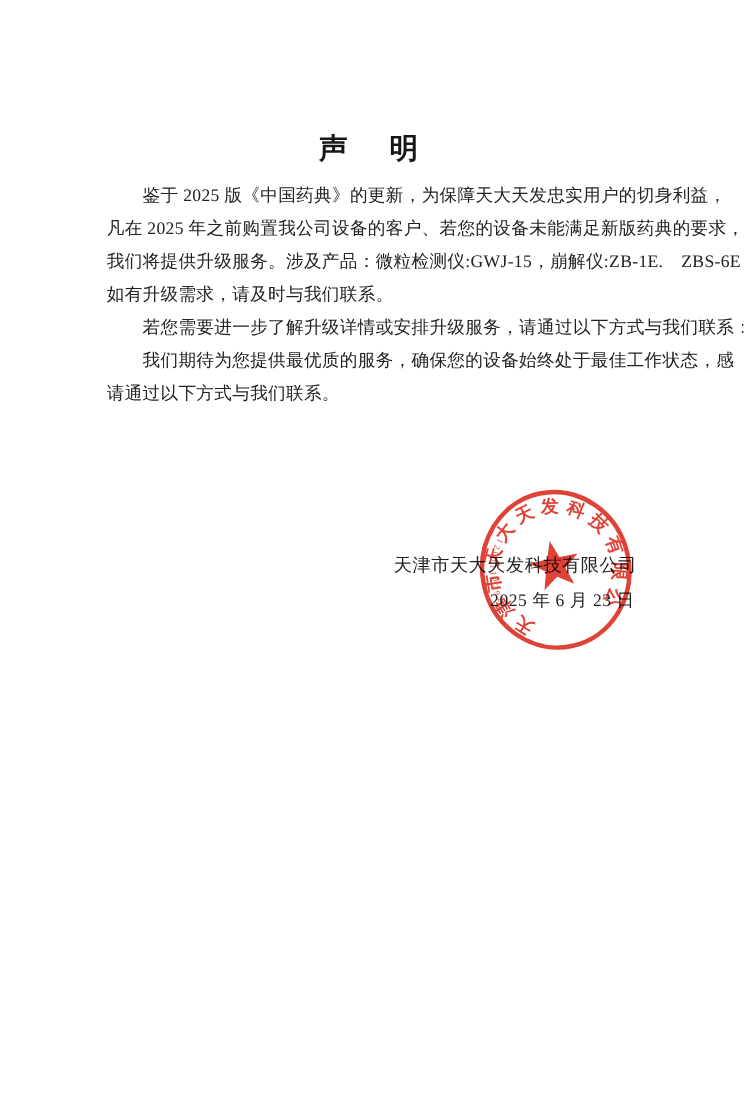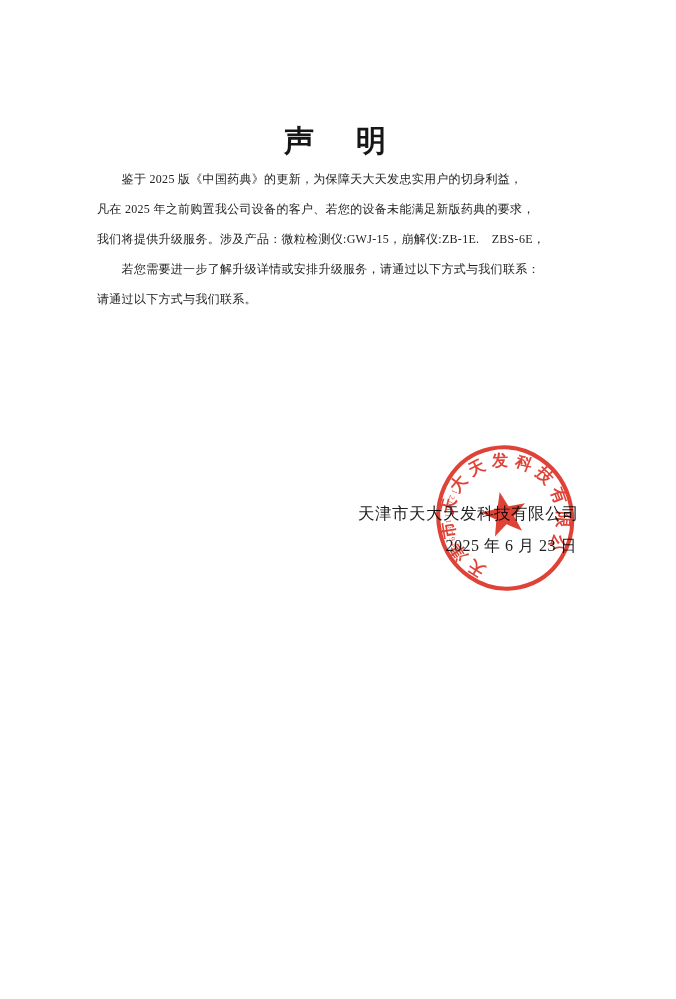--- a/index.html
+++ b/index.html
@@ -9,29 +9,29 @@
     margin:0 auto;
     background:#ffffff;
     font-family:"Liberation Serif","DejaVu Serif",serif;
     color:#1b1b1b;
     overflow:hidden;
   }
   .title{
     position:absolute;
     top:101px;left:0;width:100%;
     text-align:center;
-    font-size:30px;
+    font-size:26px;
     font-weight:bold;
     letter-spacing:6px;
     color:#161616;
   }
   .doc-body{
     position:absolute;
     top:164px;left:97px;width:500px;
-    font-size:12px;
+    font-size:16px;
     line-height:30px;
     color:#222222;
   }
   .para{margin:0;padding:0;}
   .line{white-space:nowrap;letter-spacing:0.3px;}
   .signature-company{
     position:absolute;
     top:503px;right:97px;
     font-size:16.5px;
     letter-spacing:0.5px;
@@ -59,25 +59,27 @@
 
 <div class="page">
 
   <h1 class="title">声　明</h1>
 
   <div class="doc-body">
       <div class="para">
         <div class="line">　　鉴于 2025 版《中国药典》的更新，为保障天大天发忠实用户的切身利益，</div>
         <div class="line">凡在 2025 年之前购置我公司设备的客户、若您的设备未能满足新版药典的要求，</div>
         <div class="line">我们将提供升级服务。涉及产品：微粒检测仪:GWJ-15，崩解仪:ZB-1E.　ZBS-6E，</div>
+        <div class="line">如有升级需求，请及时与我们联系。</div>
       </div>
       <div class="para">
         <div class="line">　　若您需要进一步了解升级详情或安排升级服务，请通过以下方式与我们联系：</div>
       </div>
       <div class="para">
+        <div class="line">　　我们期待为您提供最优质的服务，确保您的设备始终处于最佳工作状态，感</div>
         <div class="line">请通过以下方式与我们联系。</div>
       </div>
     </div>
 
   <div class="signature-company">天津市天大天发科技有限公司</div>
   <div class="signature-date">2025 年 6 月 23 日</div>
 
   <svg class="seal" viewBox="0 0 150 150" xmlns="http://www.w3.org/2000/svg">
     <defs>
       <path id="seal-arc" d="M 49.5,120.2 A 51,51 0 1 1 100.5,120.2" fill="none"></path>

